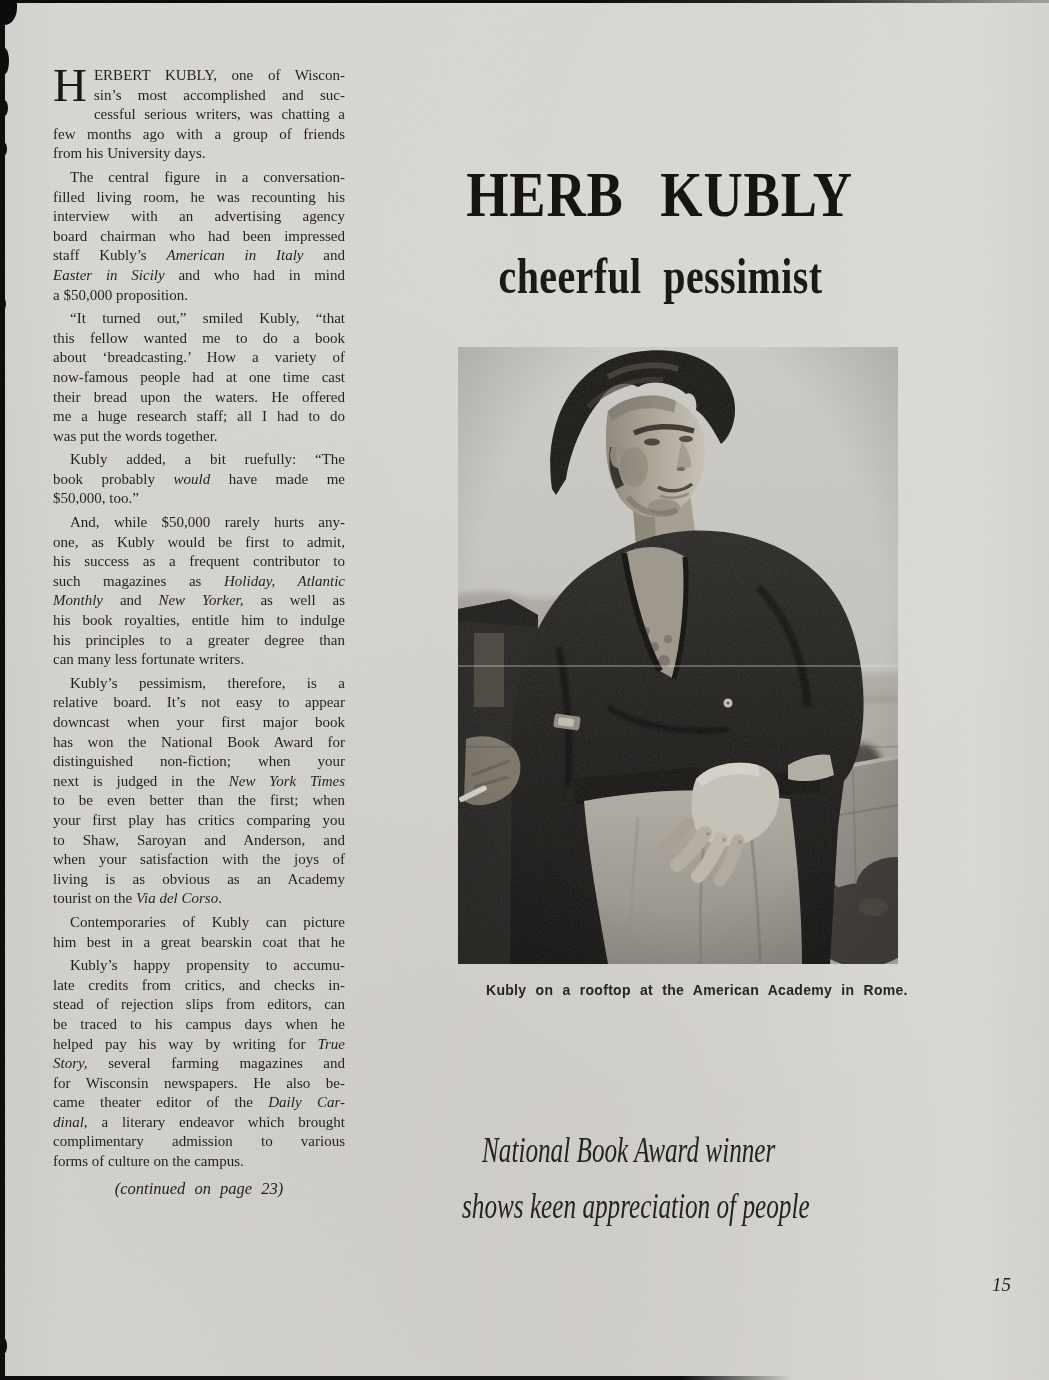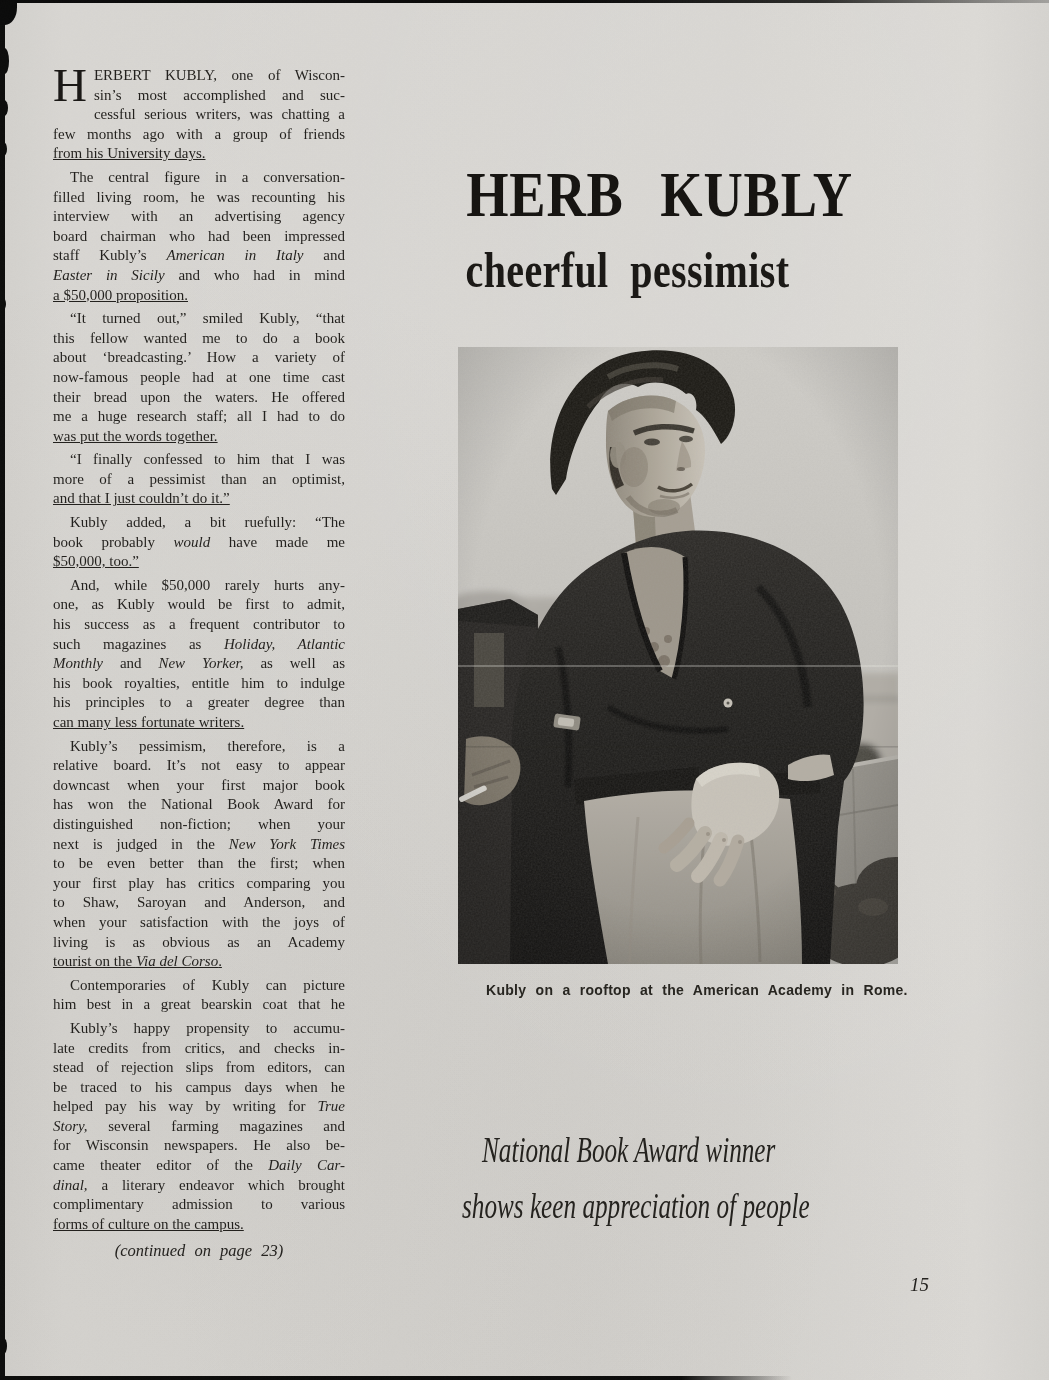--- a/index.html
+++ b/index.html
@@ -26,48 +26,48 @@
   .nub3{left:0;top:142px;width:7px;height:14px;}
   .nub4{left:0;top:298px;width:6px;height:12px;}
   .nub5{left:0;top:1338px;width:7px;height:16px;}
   .grain-overlay{position:absolute;left:0;top:0;pointer-events:none;opacity:.55;}
 
   
   .col{position:absolute;left:53px;top:66px;width:292px;font-size:15px;}
   .para{margin:0 0 4px 0;}
   .ln{display:block;height:19.6px;line-height:19.6px;overflow:hidden;
       text-align:justify;text-align-last:justify;}
-  .ln.nj{text-align-last:left;text-decoration:underline;}
+  .ln.nj{text-align-last:left;}
   .ln.ind{padding-left:17px;}
   .it{font-style:italic;}
   .dropcap{float:left;font-size:47px;line-height:37px;height:39px;padding:1px 7px 0 0;color:#191715;}
   .continued{margin-top:7px;text-align:center;font-style:italic;font-size:16.5px;word-spacing:5px;color:#23211e;}
 
   
   .headline{position:absolute;left:425px;top:158px;width:470px;text-align:center;
     font-weight:bold;font-size:64px;color:#151310;letter-spacing:1px;word-spacing:26px;white-space:nowrap;}
   .headline>span{display:inline-block;transform:scaleX(.85);transform-origin:center;}
-  .subhead{position:absolute;left:425px;top:241px;width:470px;text-align:left;
+  .subhead{position:absolute;left:425px;top:247px;width:470px;text-align:center;
     font-weight:bold;font-size:50px;color:#1a1815;letter-spacing:.5px;word-spacing:14px;white-space:nowrap;}
   .subhead>span{display:inline-block;transform:scaleX(.8);transform-origin:center;}
 
   .photo{position:absolute;left:458px;top:347px;width:440px;height:617px;margin:0;padding:0;}
   .photo svg{display:block;}
 
   .caption{position:absolute;left:486px;top:982px;width:420px;
     font-family:"Liberation Sans", sans-serif;font-weight:bold;font-size:14px;
     color:#26241f;word-spacing:5px;letter-spacing:.3px;white-space:nowrap;}
 
   .deck{position:absolute;left:462px;top:1090px;width:460px;
     font-style:italic;font-size:35px;color:#23211d;margin-top:41px;}
   .deck-line{white-space:nowrap;}
   .deck-line>span{display:inline-block;transform:scaleX(.72);transform-origin:left center;}
   .deck-line.d1{padding-left:20px;margin-bottom:16px;}
 
-  .pageno{position:absolute;left:910px;top:1274px;font-style:italic;font-size:19px;color:#23211e;}
+  .pageno{position:absolute;left:992px;top:1274px;font-style:italic;font-size:19px;color:#23211e;}
 </style>
 </head>
 <body>
 
 <div class="page">
 
   <div class="edge-left"></div>
   <div class="edge-top"></div>
   <div class="corner"></div>
   <div class="edge-bottom"></div>
@@ -97,25 +97,20 @@
           <div class="ln nj"><span>a $50,000 proposition.</span></div>
         </div>
         <div class="para">
           <div class="ln ind"><span>“It turned out,” smiled Kubly, “that</span></div>
           <div class="ln"><span>this fellow wanted me to do a book</span></div>
           <div class="ln"><span>about ‘breadcasting.’ How a variety of</span></div>
           <div class="ln"><span>now-famous people had at one time cast</span></div>
           <div class="ln"><span>their bread upon the waters. He offered</span></div>
           <div class="ln"><span>me a huge research staff; all I had to do</span></div>
           <div class="ln nj"><span>was put the words together.</span></div>
-        </div>
-        <div class="para">
-          <div class="ln ind"><span>“I finally confessed to him that I was</span></div>
-          <div class="ln"><span>more of a pessimist than an optimist,</span></div>
-          <div class="ln nj"><span>and that I just couldn’t do it.”</span></div>
         </div>
         <div class="para">
           <div class="ln ind"><span>Kubly added, a bit ruefully: “The</span></div>
           <div class="ln"><span>book probably </span><span class="it">would</span><span> have made me</span></div>
           <div class="ln nj"><span>$50,000, too.”</span></div>
         </div>
         <div class="para">
           <div class="ln ind"><span>And, while $50,000 rarely hurts any-</span></div>
           <div class="ln"><span>one, as Kubly would be first to admit,</span></div>
           <div class="ln"><span>his success as a frequent contributor to</span></div>

